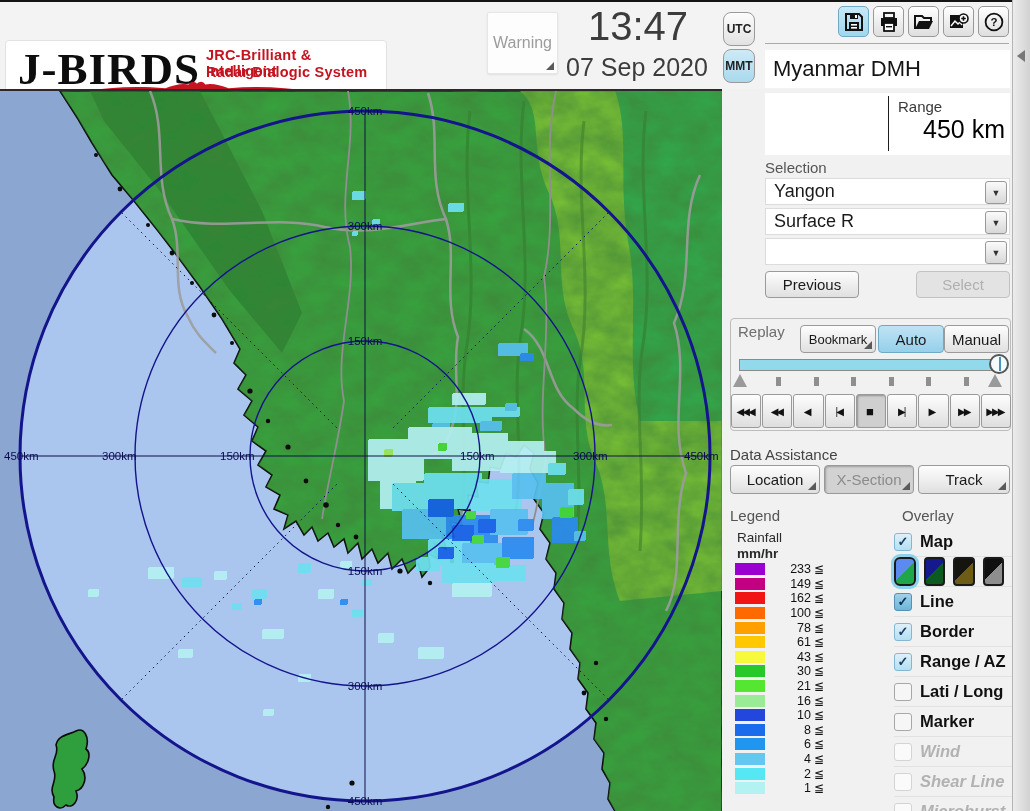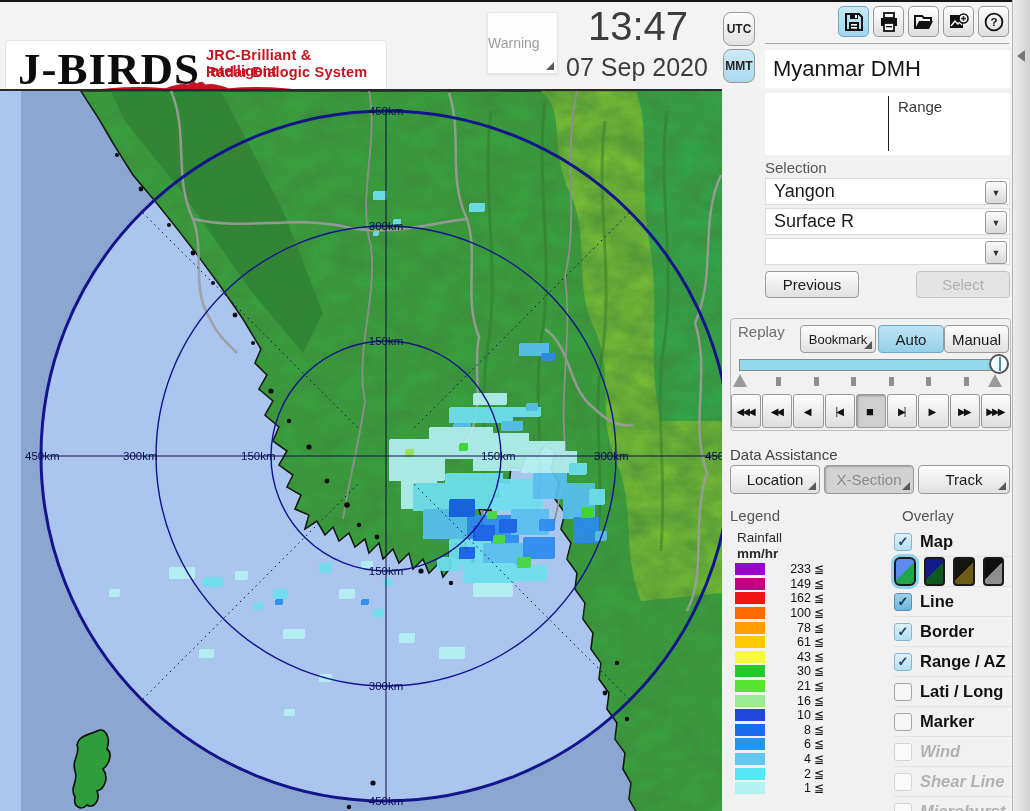--- a/index.html
+++ b/index.html
@@ -5,40 +5,40 @@
   html,body{margin:0;padding:0;background:#888;}
   #app{position:relative;width:1030px;height:811px;overflow:hidden;background:#f1f1f1;
        font-family:"Liberation Sans",sans-serif;-webkit-font-smoothing:antialiased;}
   .abs{position:absolute;box-sizing:border-box;}
   
   #header{left:0;top:0;width:1030px;height:89px;background:#f3f3f3;border-top:2px solid #141414;}
   #logo-box{left:5px;top:4px;width:382px;height:80px;background:#fff;border:1px solid #e2e2e2;border-radius:4px;margin-top:36px;}
   #logo-title{left:12px;top:2px;font-family:"Liberation Serif",serif;font-weight:bold;font-size:45px;color:#0d0d0d;letter-spacing:1px;}
   .tagline{left:200px;width:180px;color:#c41420;font-weight:bold;font-size:14.5px;letter-spacing:.2px;}
   #warning-btn{left:487px;top:12px;width:71px;height:62px;background:#fdfdfd;border:1px solid #e6e6e6;border-radius:2px;
-      color:#9c9c9c;font-size:14px;display:flex;align-items:center;justify-content:flex-start;box-shadow:0 1px 2px rgba(0,0,0,.08);}
+      color:#9c9c9c;font-size:16px;display:flex;align-items:center;justify-content:center;box-shadow:0 1px 2px rgba(0,0,0,.08);}
   .fold::after{content:"";position:absolute;right:3px;bottom:3px;width:0;height:0;
       border-left:8px solid transparent;border-bottom:8px solid #5a5a5a;}
   #clock-time{left:560px;top:4px;width:156px;height:48px;font-size:40px;color:#3c3c3c;text-align:center;}
   #clock-date{left:552px;top:53px;width:170px;height:30px;font-size:25px;color:#3c3c3c;text-align:center;}
   .tzbtn{left:723px;width:32px;height:34px;border:1px solid #9a9a9a;border-radius:8px;font-size:12px;font-weight:bold;
       display:flex;align-items:center;justify-content:center;color:#222;}
   #tz-utc{top:12px;background:linear-gradient(#fcfcfc,#e2e2e2);}
   #tz-mmt{top:49px;background:linear-gradient(#cdeaf6,#a9d9ee);}
   .toolbtn{top:6px;width:31px;height:31px;border:1px solid #999;border-radius:5px;background:linear-gradient(#ffffff,#dedede);
       display:flex;align-items:center;justify-content:center;}
   .toolbtn.active{background:linear-gradient(#c7e9f6,#9fd7ee);border-color:#6fa9c6;}
   #hdr-divider{left:765px;top:43px;width:244px;height:1px;background:#aaa;}
   #station-box{left:765px;top:50px;width:245px;height:38px;background:#fff;display:flex;align-items:center;}
   #station-box span{font-size:22px;color:#141414;padding-left:8px;}
   
   #edge-strip{left:1012px;top:0;width:18px;height:811px;background:linear-gradient(90deg,#ececec,#d2d2d2);border-left:1px solid #b4b4b4;}
   #edge-arrow{left:1017px;top:50px;width:0;height:0;border-top:6px solid transparent;border-bottom:6px solid transparent;border-right:8px solid #777;}
   
-  #map{left:0;top:89px;width:722px;height:722px;background:#aac6ee;border-top:2px solid #2a2a2a;padding-left:21px;}
+  #map{left:0;top:89px;width:722px;height:722px;background:#aac6ee;border-top:2px solid #2a2a2a;}
   
   #zoomcol{left:722px;top:92px;width:35px;height:212px;background:#e3e3e3;border:1px solid #8f8f8f;border-radius:2px;}
   .zoombtn{left:724px;width:31px;height:32px;background:linear-gradient(#fbfbfb,#dcdcdc);border:1px solid #8a8a8a;border-radius:3px;
       display:flex;align-items:center;justify-content:center;}
   #zoom-track{left:738px;top:128px;width:2px;height:116px;background:#9a9a9a;}
   #zoom-thumb{left:725px;top:244px;width:29px;height:16px;background:linear-gradient(#f6f6f6,#cfcfcf);border:1px solid #8a8a8a;border-radius:2px;}
   #zoom-thumb::after{content:"";position:absolute;left:4px;right:4px;top:5px;border-top:2px solid #aaa;border-bottom:2px solid #aaa;height:3px;}
   
   #rpanel{left:722px;top:89px;width:290px;height:722px;background:#f1f1f1;}
   #range-box{left:765px;top:93px;width:245px;height:62px;background:#fff;}
@@ -356,20 +356,21 @@
       <path d="M6.5,10 H13.5" stroke="#111" stroke-width="2"></path>
       <path d="M15,15 L21,21" stroke="#111" stroke-width="3"></path>
     </svg>
   </div>
 
   <div id="rpanel" class="abs"></div>
 
   <div id="range-box" class="abs">
     <div id="range-divider" class="abs" style="left:123px;top:3px;"></div>
     <div class="abs" style="left:133px;top:5px;font-size:15px;color:#3a3a3a;">Range</div>
+    <div class="abs" style="left:95px;top:22px;width:145px;font-size:25px;color:#000;text-align:right;">450 km</div>
   </div>
 
   <div class="abs sec-label" style="left:765px;top:159px;">Selection</div>
 
   <div class="abs combo" style="top:178px;">
     <span class="val">Yangon</span>
     <span class="dd-btn">▼</span>
   </div>
   <div class="abs combo" style="top:208px;">
     <span class="val">Surface R</span>

